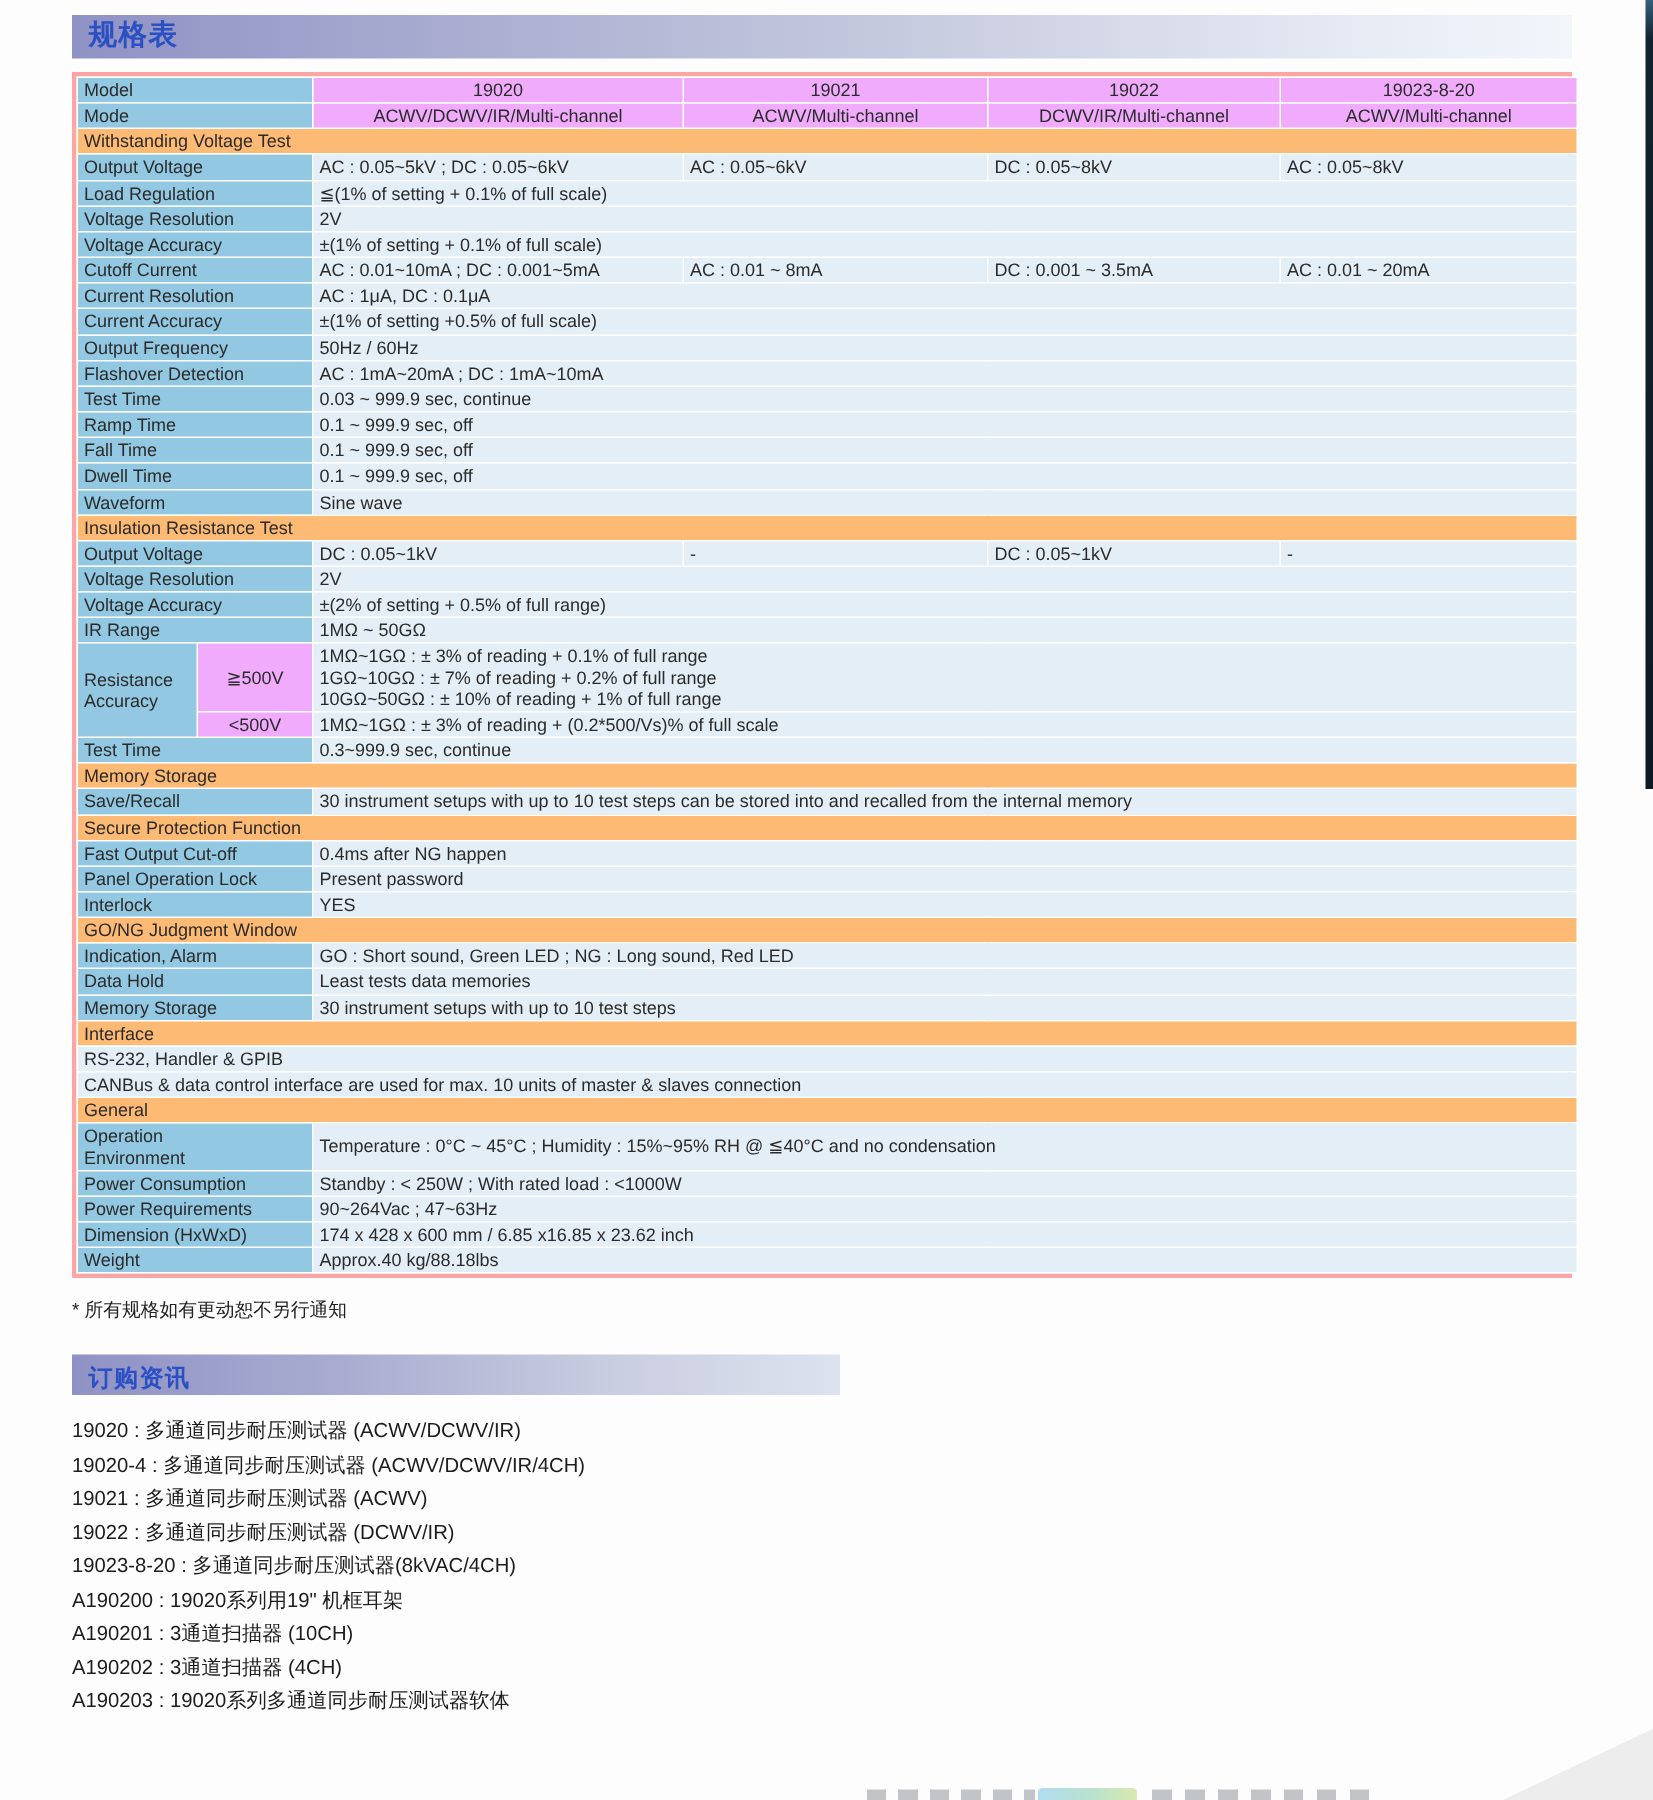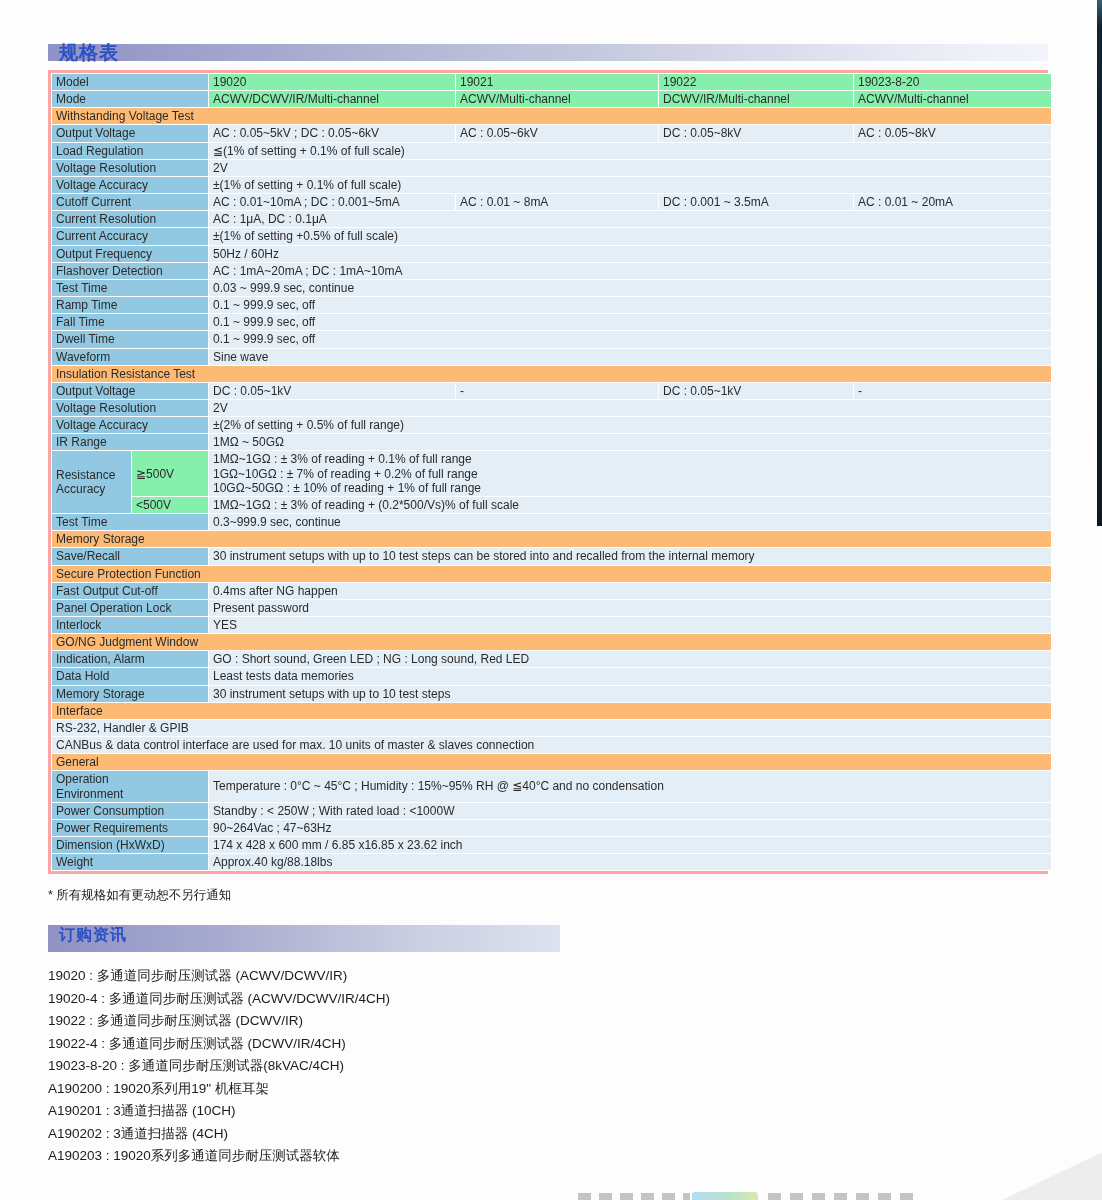--- a/index.html
+++ b/index.html
@@ -7,48 +7,48 @@
   body {
     position: relative;
     background: #fdfdfd;
     font-family: "Liberation Sans", sans-serif;
     color: #2b2b2b;
     overflow: hidden;
   }
   .content { position: absolute; left: 48px; top: 0; width: 1000px; }
 
   .band {
-    height: 17px;
-    margin-top: 44px;
+    height: 29px;
+    margin-top: 10px;
     background: linear-gradient(90deg, #8f92c4 0%, #a9acd0 25%, #c6cade 55%, #e6eaf4 85%, #f2f6fb 100%);
-    display: flex; align-items: center;
+    display: flex; align-items: flex-start;
     padding-left: 11px;
   }
   .band-title { font-size: 19px; font-weight: bold; color: #2b50c3; letter-spacing: 1px; }
 
   .band2 {
     width: 512px; height: 27px; margin-top: 21px;
     background: linear-gradient(90deg, #8f92c4 0%, #a9acd0 35%, #c9cde0 70%, #dde2ef 100%);
-    display: flex; align-items: flex-start; padding-left: 11px;
+    display: flex; align-items: flex-end; padding-left: 11px;
   }
   .band2 .band-title { font-size: 16px; }
 
   .table-wrap { margin-top: 9px; border: 3px solid #fca5a5; }
   table { border-collapse: collapse; width: 100%; table-layout: fixed; }
   td {
     border: 1px solid #ffffff;
     font-size: 12px;
     line-height: 1.18;
     padding: 1px 4px;
     height: 17px;
     vertical-align: middle;
     white-space: pre-line;
   }
   td.blue   { background: #92c8e1; text-align: left; }
-  td.bluec  { background: #86efac; text-align: left; }
+  td.bluec  { background: #f0abfc; text-align: center; }
   td.light  { background: #e4eef6; }
   td.lightl { background: #e4eef6; text-align: left; }
   td.section{ background: #fdba74; text-align: left; }
 
   .footnote { margin-top: 13px; font-size: 12.5px; color: #222; }
 
   .order-list { margin-top: 13px; }
   .order-item { font-size: 13.5px; color: #1c1c1c; line-height: 22.5px; }
 
   .edge-strip {
@@ -288,22 +288,22 @@
 
   <div class="footnote">* 所有规格如有更动恕不另行通知</div>
 
   <div class="band2">
     <span class="band-title">订购资讯</span>
   </div>
 
   <div class="order-list">
       <div class="order-item">19020 : 多通道同步耐压测试器 (ACWV/DCWV/IR)</div>
       <div class="order-item">19020-4 : 多通道同步耐压测试器 (ACWV/DCWV/IR/4CH)</div>
+      <div class="order-item">19021 : 多通道同步耐压测试器 (ACWV)</div>
       <div class="order-item">19022 : 多通道同步耐压测试器 (DCWV/IR)</div>
-      <div class="order-item">19022-4 : 多通道同步耐压测试器 (DCWV/IR/4CH)</div>
       <div class="order-item">19023-8-20 : 多通道同步耐压测试器(8kVAC/4CH)</div>
       <div class="order-item">A190200 : 19020系列用19" 机框耳架</div>
       <div class="order-item">A190201 : 3通道扫描器 (10CH)</div>
       <div class="order-item">A190202 : 3通道扫描器 (4CH)</div>
       <div class="order-item">A190203 : 19020系列多通道同步耐压测试器软体</div>
     </div>
 
 </div>
 
 <div class="edge-strip"></div>

